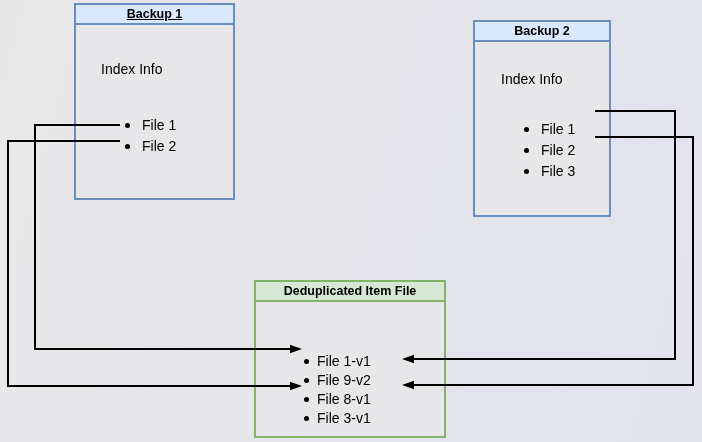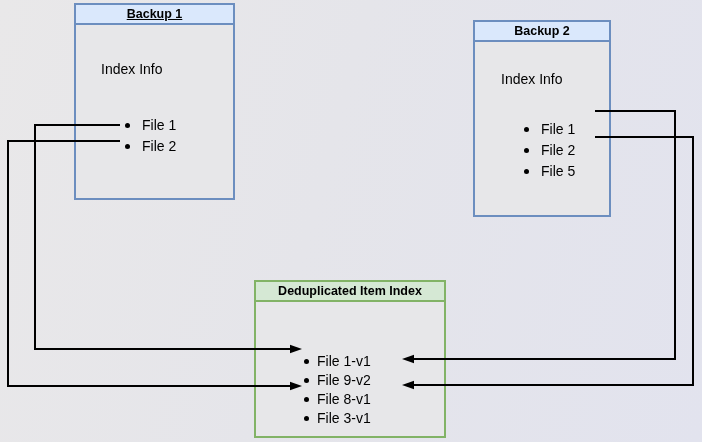--- a/index.html
+++ b/index.html
@@ -78,27 +78,27 @@
   </section>
 
   <section class="box blue" id="backup2">
     <header>
       <span>Backup 2</span>
     </header>
     <div class="index-label">Index Info</div>
     <ul class="files">
       <li><span class="bullet"></span><span>File 1</span></li>
       <li><span class="bullet"></span><span>File 2</span></li>
-      <li><span class="bullet"></span><span>File 5</span></li>
+      <li><span class="bullet"></span><span>File 3</span></li>
     </ul>
   </section>
 
   <section class="box green" id="dedup">
     <header>
-      <span>Deduplicated Item Index</span>
+      <span>Deduplicated Item File</span>
     </header>
     <ul class="files">
       <li><span class="bullet"></span><span>File 1-v1</span></li>
       <li><span class="bullet"></span><span>File 9-v2</span></li>
       <li><span class="bullet"></span><span>File 8-v1</span></li>
       <li><span class="bullet"></span><span>File 3-v1</span></li>
     </ul>
   </section>
 
   <svg class="arrows" width="702" height="442" viewBox="0 0 702 442">

